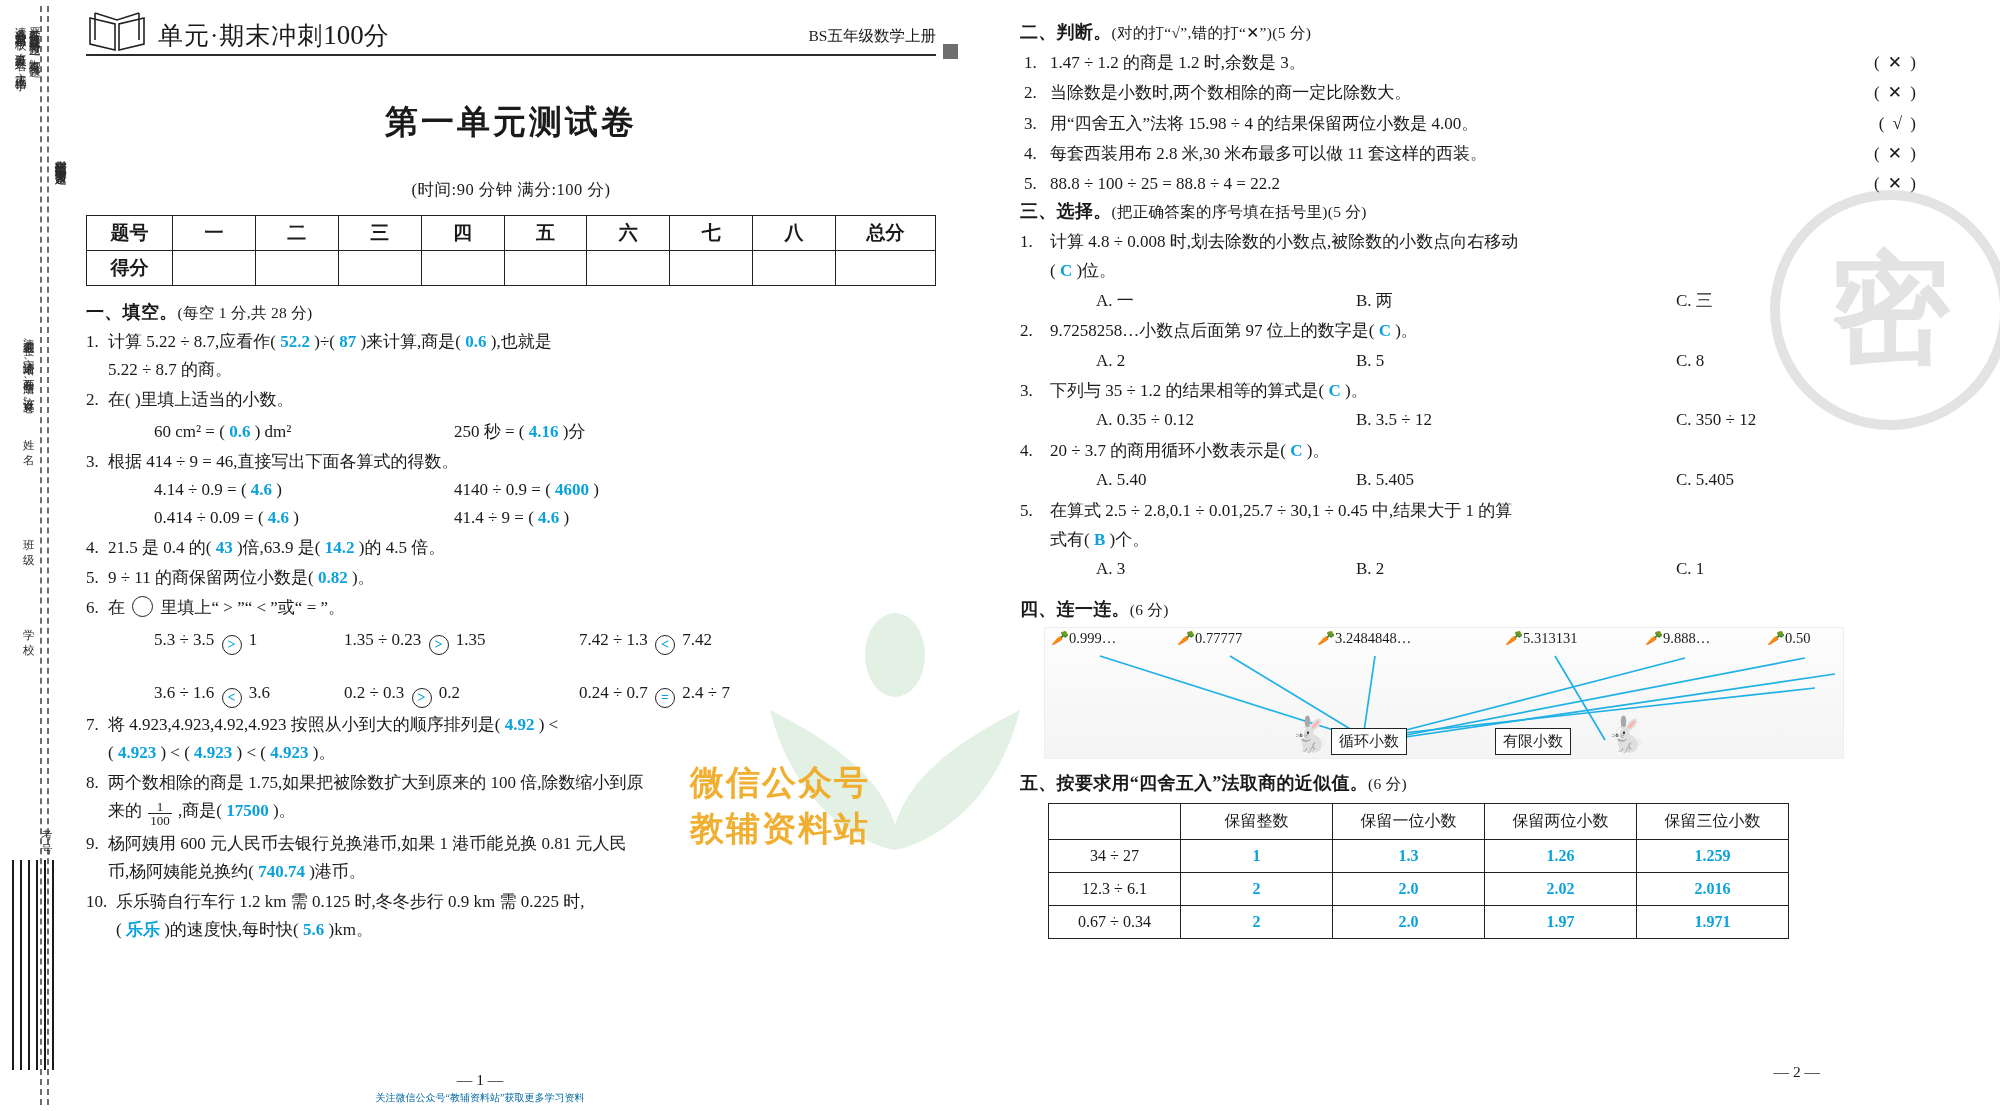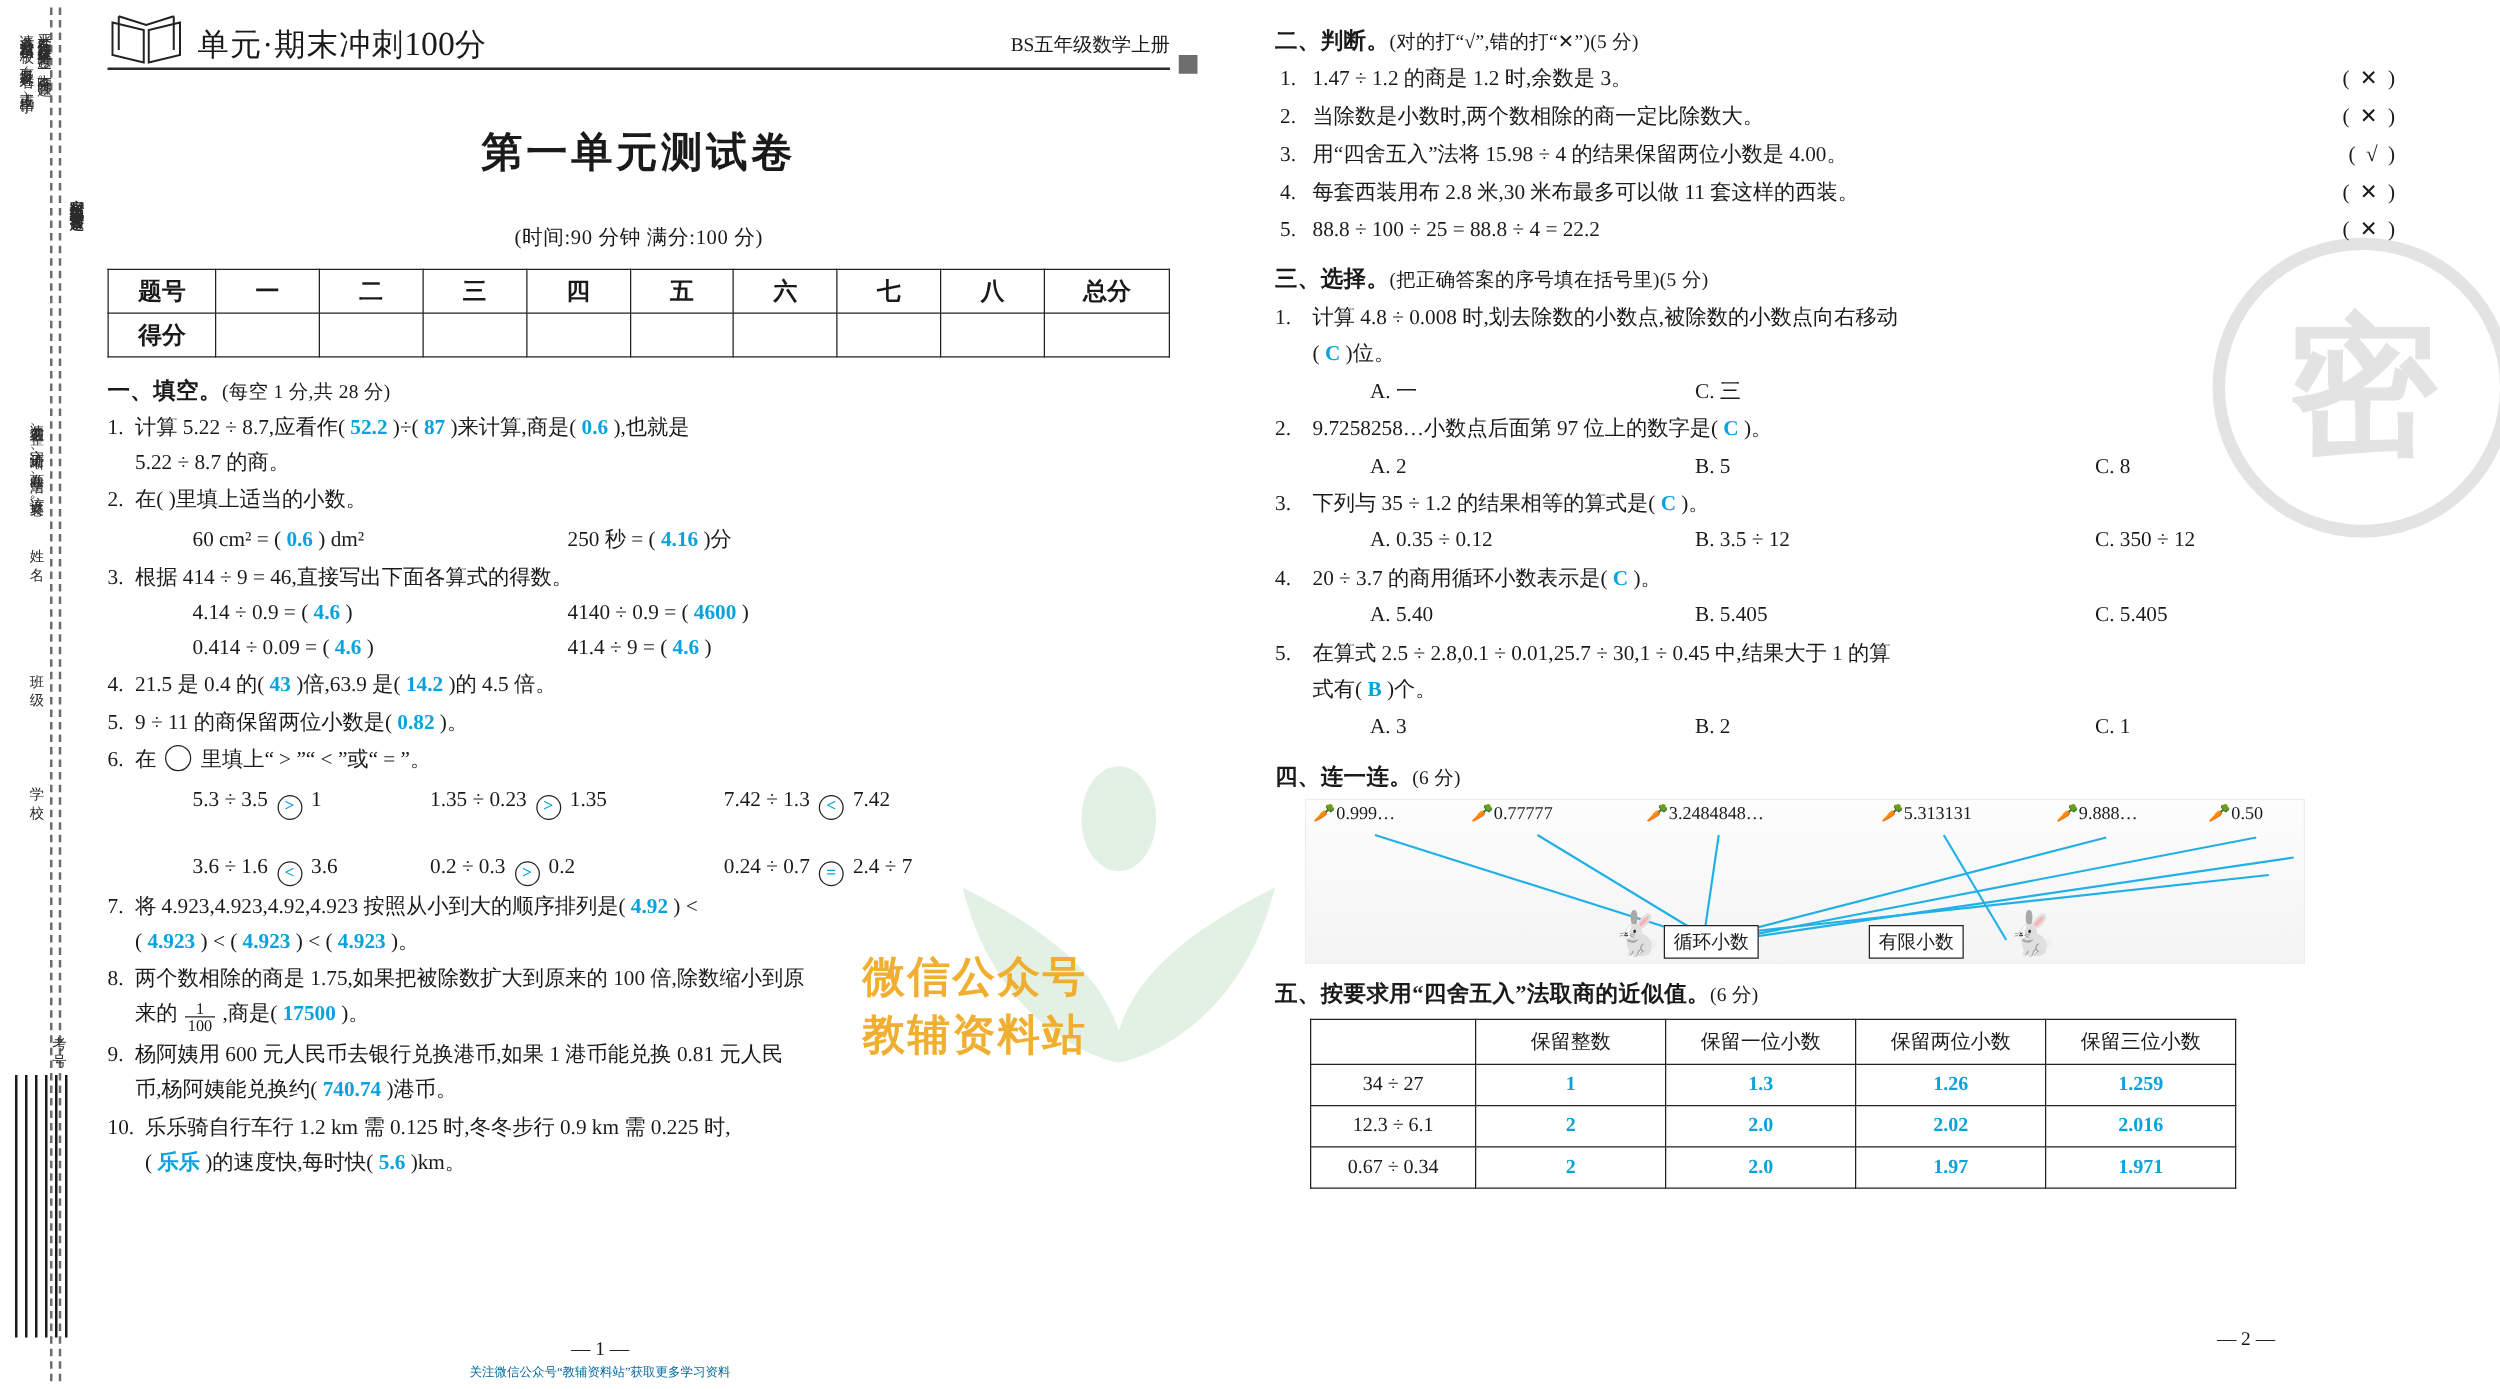--- a/index.html
+++ b/index.html
@@ -436,34 +436,35 @@
         <span class="qnum">4.</span>
         <span>每套西装用布 2.8 米,30 米布最多可以做 11 套这样的西装。</span>
         <span class="jres">(&nbsp;<span>✕</span>&nbsp;)</span>
       </div>
       <div class="jrow">
         <span class="qnum">5.</span>
         <span>88.8 ÷ 100 ÷ 25 = 88.8 ÷ 4 = 22.2</span>
         <span class="jres">(&nbsp;<span>✕</span>&nbsp;)</span>
       </div>
 
-      <div class="sect-h" style="margin-top:12px">
+      <div class="sect-h" style="margin-top:0">
         <span>三、选择。</span><span class="small">(把正确答案的序号填在括号里)(5 分)</span>
       </div>
 
       <div class="crow">
         <span class="qnum">1.</span>
         <span>计算 4.8 ÷ 0.008 时,划去除数的小数点,被除数的小数点向右移动</span>
         <div>
           <span>(</span>
           <span class="ans">C</span>
           <span>)位。</span>
         </div>
         <div class="opts">
           <div class="o1">A. 一</div>
+          <div class="o2">B. 两</div>
           <div class="o3">C. 三</div>
         </div>
       </div>
 
       <div class="crow">
         <span class="qnum">2.</span>
         <span>9.7258258…小数点后面第 97 位上的数字是(</span>
         <span class="ans">C</span>
         <span>)。</span>
         <div class="opts">

